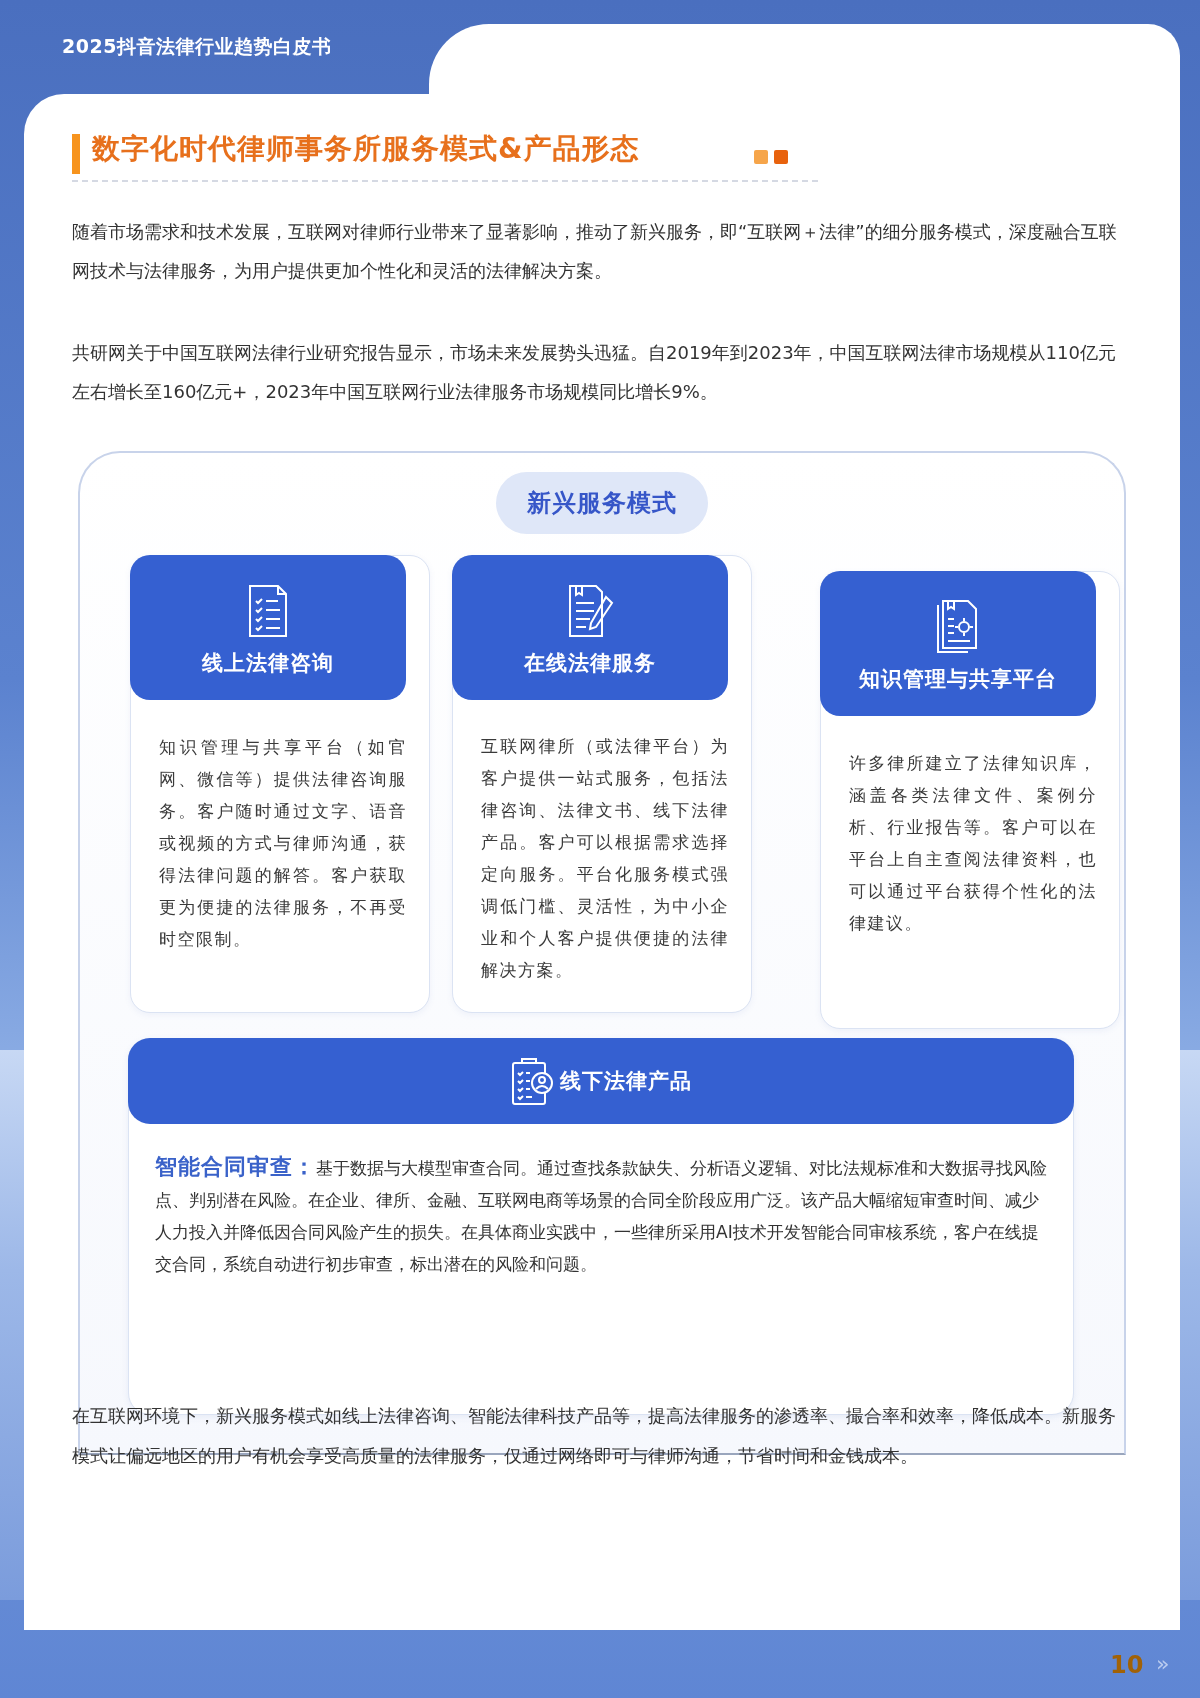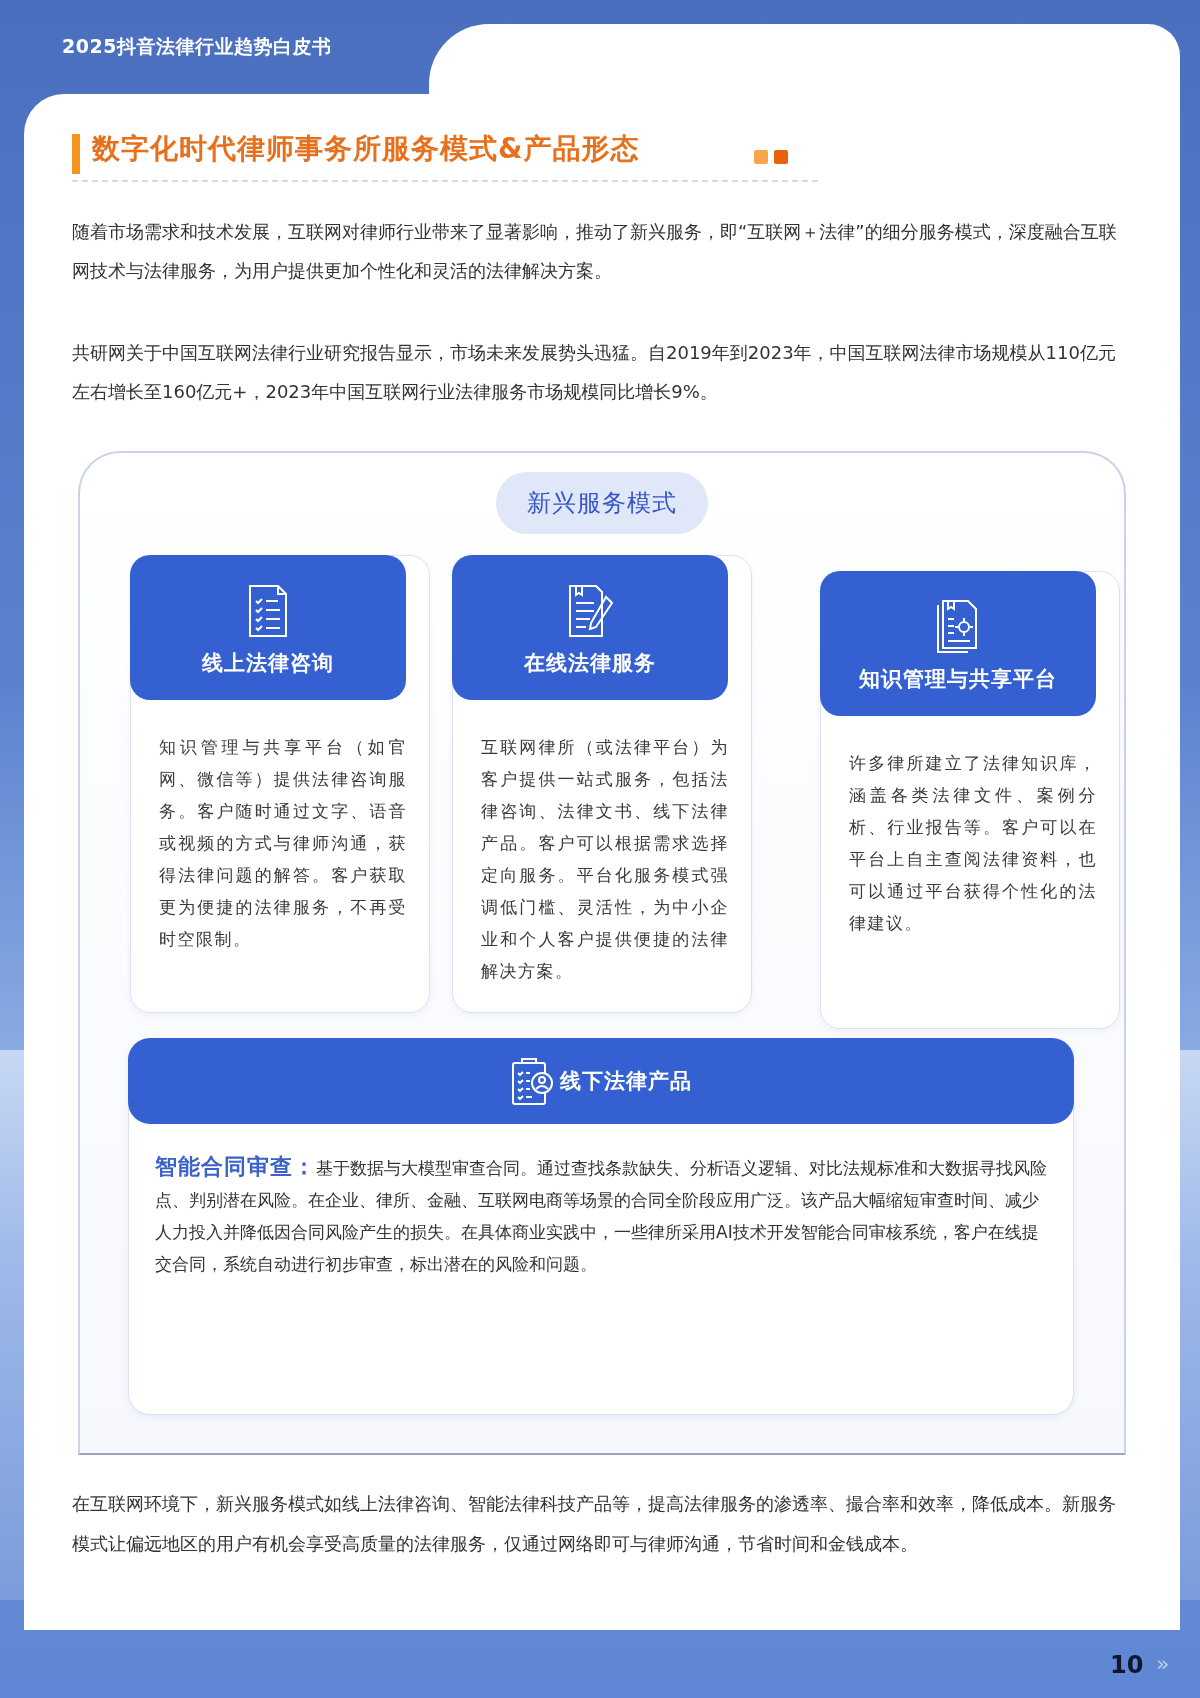--- a/index.html
+++ b/index.html
@@ -45,53 +45,53 @@
   }
   .title-sq1 { position: absolute; left: 682px; top: 20px; width: 14px; height: 14px; background: #f6a54a; border-radius: 2px; }
   .title-sq2 { position: absolute; left: 702px; top: 20px; width: 14px; height: 14px; background: #e8620d; border-radius: 2px; }
 
   .para {
     position: absolute; left: 72px; width: 1060px;
     font-size: 18px; line-height: 39px; color: #333333;
   }
   .p1 { top: 212px; }
   .p2 { top: 333px; }
-  .p3 { top: 1484px; line-height: 40px; }
+  .p3 { top: 1396px; line-height: 40px; }
 
   .frame {
     position: absolute; left: 78px; top: 451px; width: 1048px; height: 1004px;
     border: 2px solid #c8d3ea; border-radius: 42px 42px 0 0;
     border-bottom: 2px solid #9aa6bd;
     background: linear-gradient(180deg, #ffffff 0%, #f6f8fd 100%);
   }
   .frame-pill {
     position: absolute; left: 496px; top: 472px; width: 212px; height: 62px;
     background: #dfe7f8; border-radius: 31px;
     display: flex; align-items: center; justify-content: center;
-    font-size: 24px; font-weight: normal; color: #3656c8; letter-spacing: 1px;
+    font-size: 24px; font-weight: bold; color: #3656c8; letter-spacing: 1px;
   }
 
   .card {
     position: absolute; top: 555px; width: 300px; height: 458px;
     background: #ffffff; border: 1px solid #dbe3f3; border-radius: 20px;
     box-shadow: 0 2px 6px rgba(90,120,190,0.08);
   }
   .card-head {
     position: absolute; left: -1px; top: -1px; width: 276px; height: 145px;
     background: #3560d1; border-radius: 20px;
     display: flex; flex-direction: column; align-items: center; justify-content: flex-start;
   }
   .card-icon { margin-top: 28px; width: 48px; height: 56px; }
   .card-title { margin-top: 10px; color: #ffffff; font-size: 21px; font-weight: bold; letter-spacing: 1px; }
   .card-text {
     position: absolute; left: 28px; right: 22px; top: 175px;
     font-size: 17px; line-height: 32px; color: #3a3a3a; letter-spacing: 1.5px; text-align: justify;
   }
   .c1 { left: 130px; }
-  .c2 { left: 452px; }
+  .c2 { left: 452px; font-family: Liberation Serif, serif; }
   .c3 { left: 820px; margin-top: 16px; }
 
   .offline {
     position: absolute; left: 128px; top: 1038px; width: 946px; height: 377px;
     background: #ffffff; border: 1px solid #dbe3f3; border-radius: 22px;
     box-shadow: 0 2px 6px rgba(90,120,190,0.10);
   }
   .offline-head {
     position: absolute; left: -1px; top: -1px; width: 946px; height: 86px;
     background: #3560d1; border-radius: 22px;
@@ -100,21 +100,21 @@
   .offline-title { color: #ffffff; font-size: 21px; font-weight: bold; letter-spacing: 1px; }
   .offline-item {
     position: absolute; left: 26px; right: 22px;
     font-size: 17px; line-height: 32px; color: #333333;
   }
   .oi1 { top: 112px; }
   .oi2 { top: 292px; }
   .oi-label { color: #3a62c9; font-size: 22px; font-weight: bold; letter-spacing: 1px; }
 
   .page-number {
-    position: absolute; left: 1110px; top: 1651px; color: #0f172a; font-size: 24px; font-weight: bold;
+    position: absolute; left: 1110px; top: 1651px; color: #a16207; font-size: 24px; font-weight: bold;
   }
   .next-icon {
     position: absolute; left: 1156px; top: 1651px; color: #b9cbef; font-size: 22px;
   }
 </style>
 </head>
 <body>
 
 <div class="bg-stripe-left"></div>
 <div class="bg-stripe-right"></div>

